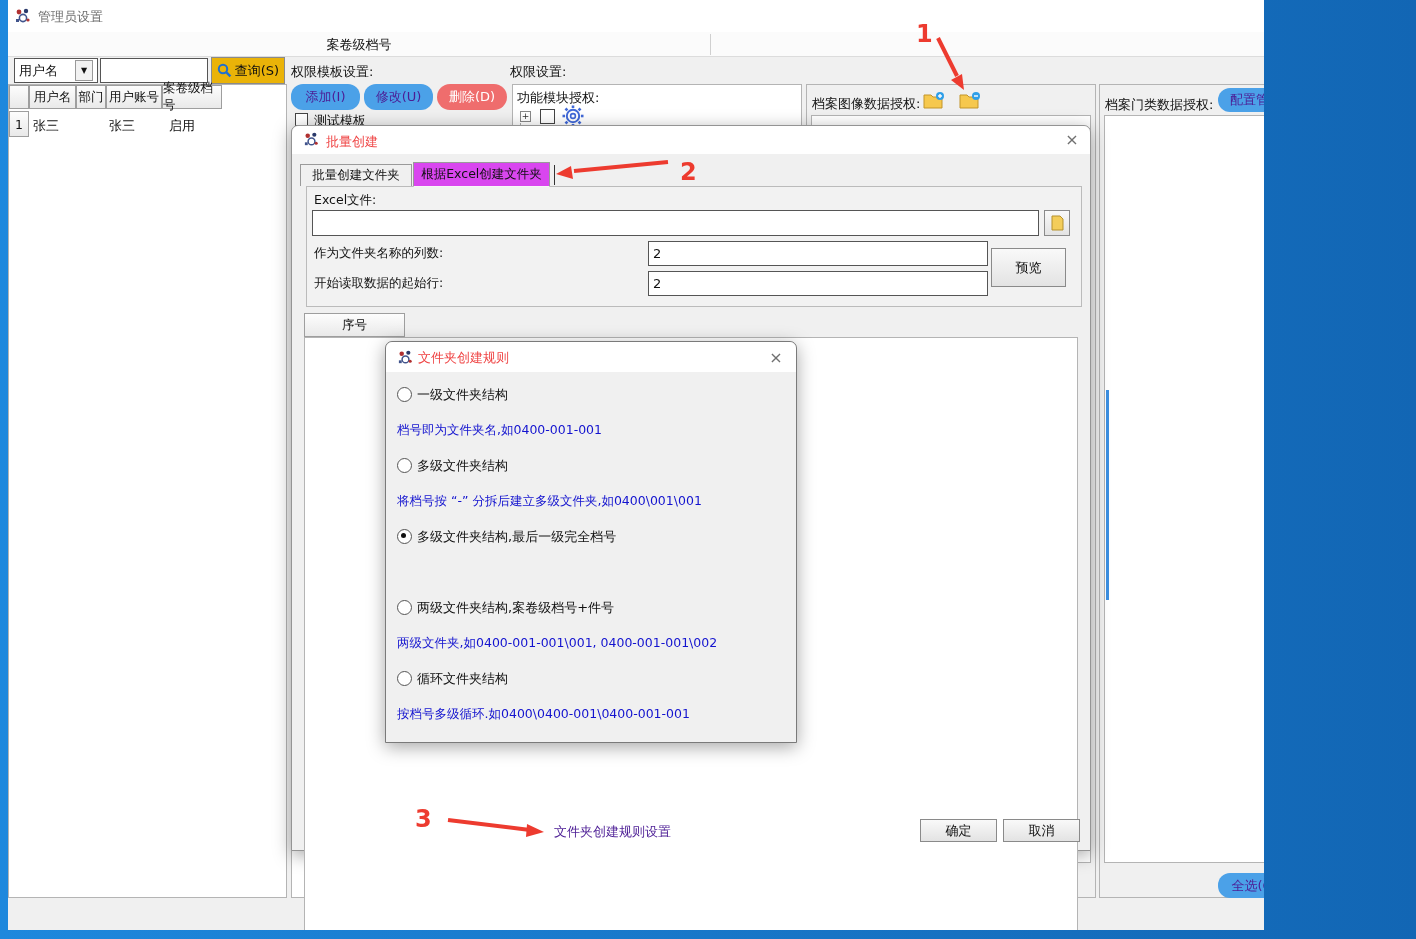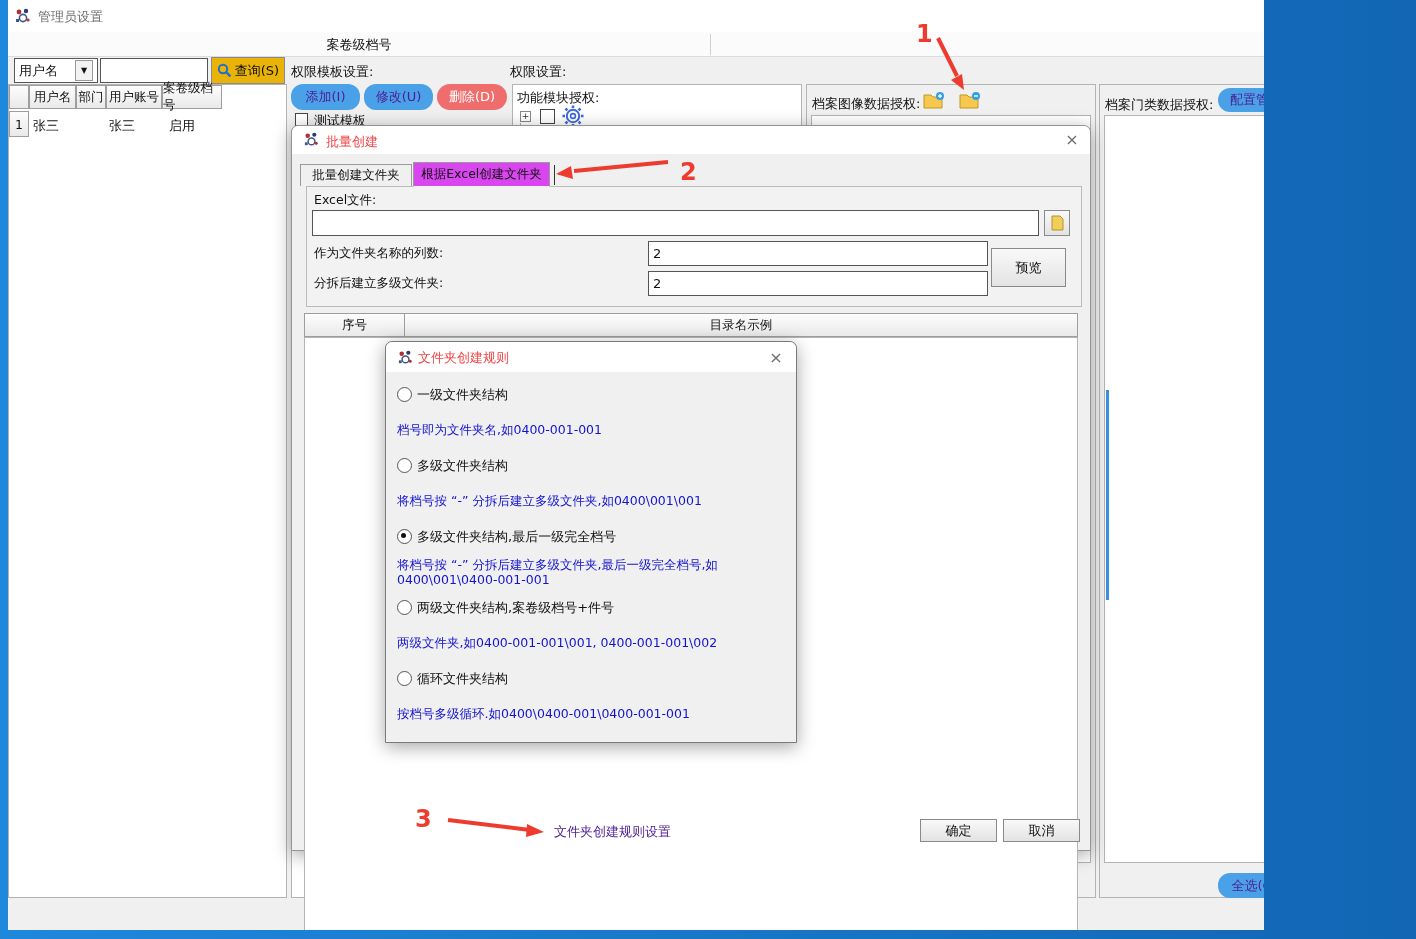--- a/index.html
+++ b/index.html
@@ -178,27 +178,26 @@
     <div class="abs" style="left:14px;top:60px;width:776px;height:121px;border:1px solid #bbb;background:#f2f2f2">
       <span class="abs lbl" style="left:7px;top:5px;font-size:12.5px">Excel文件:</span>
       <input class="abs input" style="left: 5px; top: 23px; width: 727px; height: 26px;" value="">
       <div class="abs btn-classic" style="left:737px;top:23px;width:26px;height:26px">
         <svg width="13" height="16" viewBox="0 0 13 16">
               <path d="M1 1 h8 l3 3 v11 H1 z" fill="#f3cd5a" stroke="#b5912c"></path>
             </svg>
       </div>
       <span class="abs lbl" style="left:7px;top:58px;font-size:12.5px">作为文件夹名称的列数:</span>
       <input class="abs input" style="left: 341px; top: 54px; width: 340px; height: 25px;" value="2">
-      <span class="abs lbl" style="left:7px;top:88px;font-size:12.5px">分拆后建立多级文件夹:</span>
+      <span class="abs lbl" style="left:7px;top:88px;font-size:12.5px">开始读取数据的起始行:</span>
       <input class="abs input" style="left: 341px; top: 84px; width: 340px; height: 25px;" value="2">
       <div class="abs btn-classic" style="left:684px;top:61px;width:75px;height:39px">预览</div>
     </div>
 
     <div class="abs hdrcell" style="left:12px;top:187px;width:101px;height:24px">序号</div>
-    <div class="abs hdrcell" style="left:112px;top:187px;width:674px;height:24px">目录名示例</div>
     <div class="abs panel white" style="left:12px;top:211px;width:774px;height:596px"></div>
 
     <span class="abs" style="left:262px;top:697px;font-size:13px;color:#4c1d95">文件夹创建规则设置</span>
     <div class="abs btn-classic" style="left:628px;top:693px;width:77px;height:23px">确定</div>
     <div class="abs btn-classic" style="left:711px;top:693px;width:77px;height:23px">取消</div>
   </div>
 
   <div class="abs dialog" style="left:377px;top:341px;width:412px;height:402px;z-index:20;border-color:#7a7a7a">
     <div class="dlg-titlebar" style="height:30px">
       <span class="abs" style="left:11px;top:7px">
@@ -217,21 +216,20 @@
     <span class="radio" style="left:11px;top:45px"></span>
     <span class="abs lbl" style="left:31px;top:44px">一级文件夹结构</span>
     <span class="bluetext" style="left:11px;top:80px">档号即为文件夹名,如0400-001-001</span>
 
     <span class="radio" style="left:11px;top:116px"></span>
     <span class="abs lbl" style="left:31px;top:115px">多级文件夹结构</span>
     <span class="bluetext" style="left:11px;top:151px">将档号按 “-” 分拆后建立多级文件夹,如0400\001\001</span>
 
     <span class="radio checked" style="left:11px;top:187px"></span>
     <span class="abs lbl" style="left:31px;top:186px">多级文件夹结构,最后一级完全档号</span>
-    <span class="bluetext" style="left:11px;top:215px;width:380px">将档号按 “-” 分拆后建立多级文件夹,最后一级完全档号,如 0400\001\0400-001-001</span>
 
     <span class="radio" style="left:11px;top:258px"></span>
     <span class="abs lbl" style="left:31px;top:257px">两级文件夹结构,案卷级档号+件号</span>
     <span class="bluetext" style="left:11px;top:293px">两级文件夹,如0400-001-001\001, 0400-001-001\002</span>
 
     <span class="radio" style="left:11px;top:329px"></span>
     <span class="abs lbl" style="left:31px;top:328px">循环文件夹结构</span>
     <span class="bluetext" style="left:11px;top:364px">按档号多级循环.如0400\0400-001\0400-001-001</span>
   </div>
 

